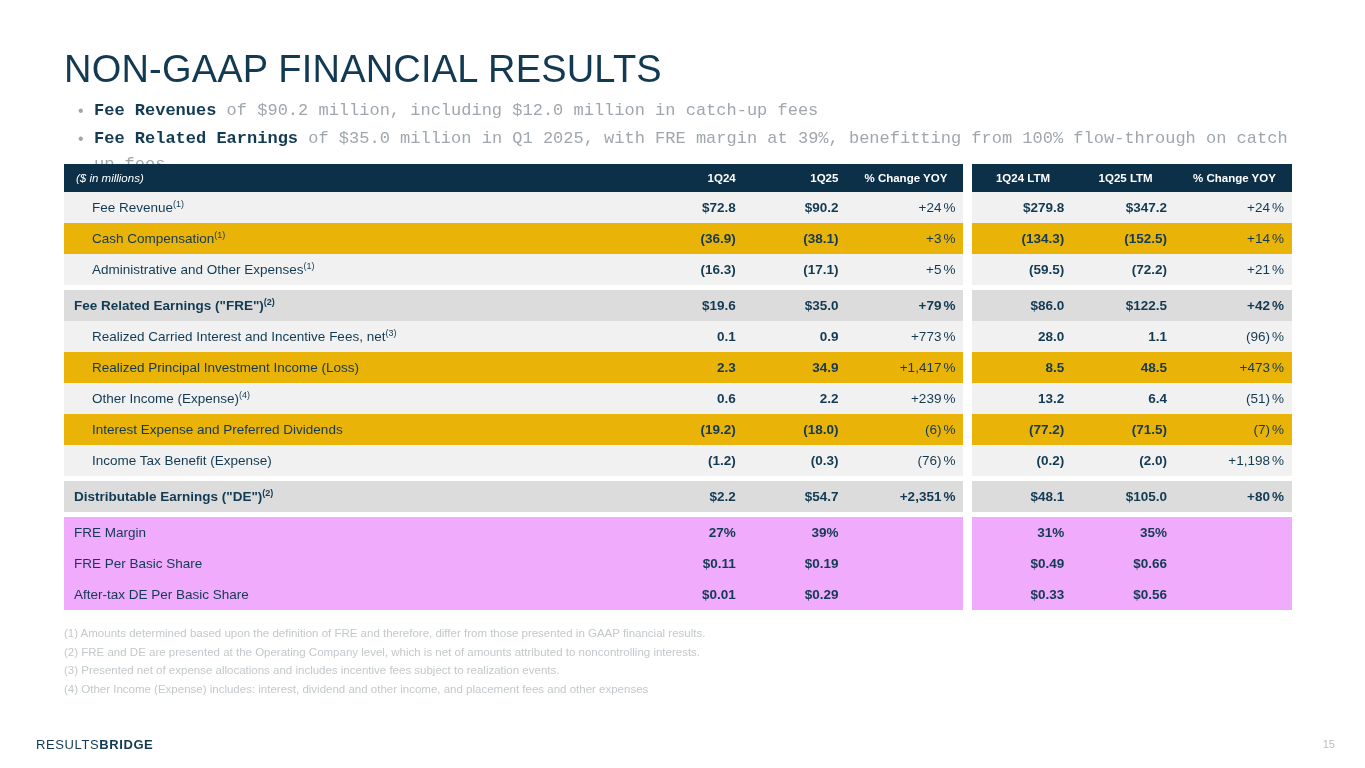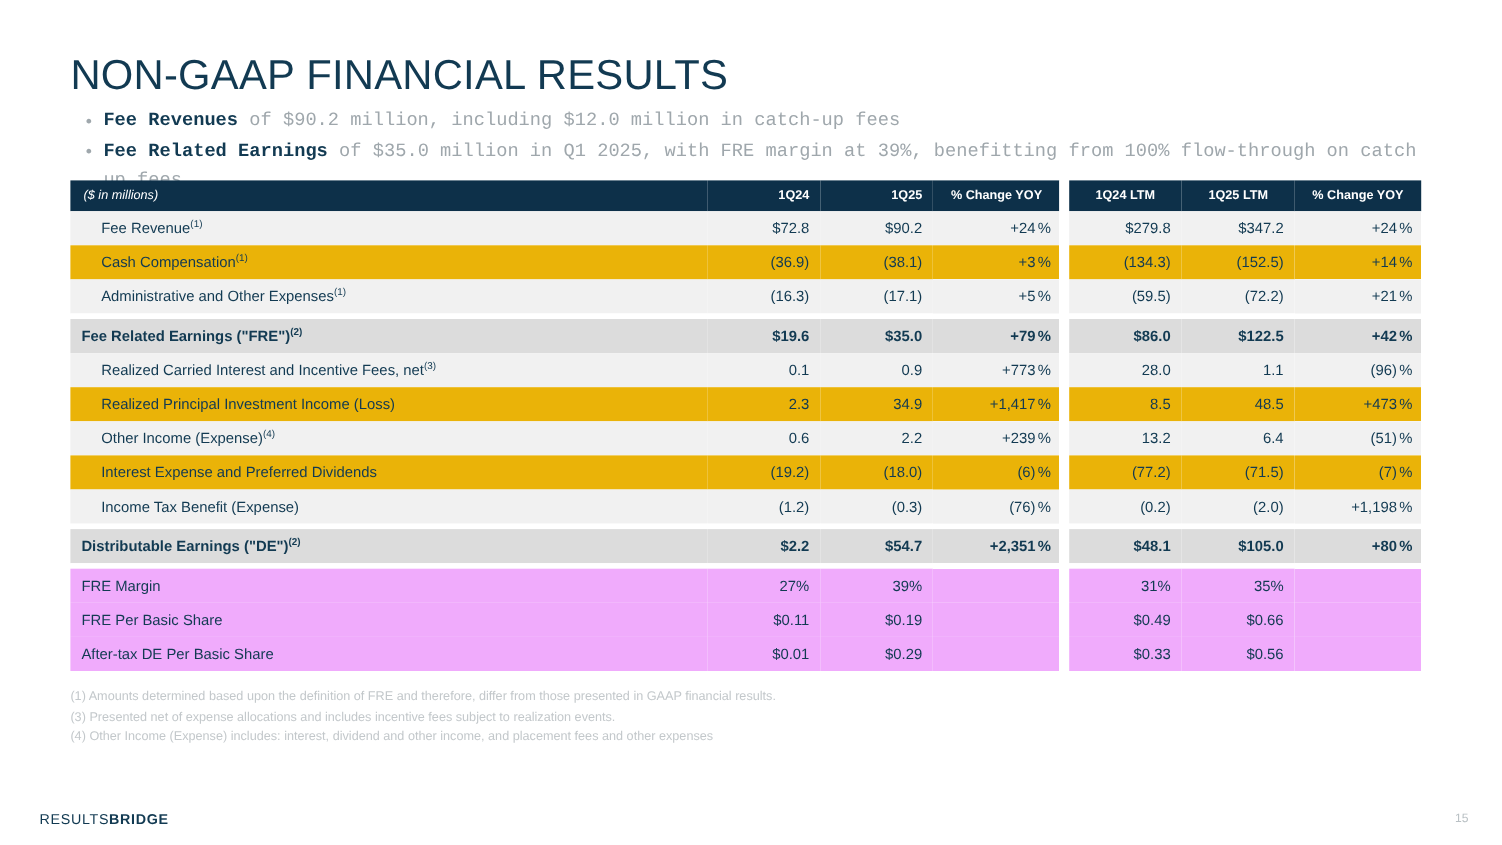--- a/index.html
+++ b/index.html
@@ -112,20 +112,21 @@
     padding: 8px 10px;
     height: 14px;
     vertical-align: middle;
   }
   tbody td.label {
     text-align: left;
     padding-left: 28px;
   }
   tbody td.num {
     text-align: right;
+    font-weight: bold;
   }
   tbody td.pct {
     text-align: right;
     padding-right: 22px;
     position: relative;
   }
   tbody td.pct .pctsym {
     position: absolute;
     right: 8px;
   }
@@ -358,20 +359,21 @@
             <td class="num">$0.33</td>
             <td class="num">$0.56</td>
             <td class="pct"></td>
           </tr>
         </tbody>
     </table>
   </div>
 
   <div class="footnotes">
     <div>(1) Amounts determined based upon the definition of FRE and therefore, differ from those presented in GAAP financial results.</div>
+    <div>(2) FRE and DE are presented at the Operating Company level, which is net of amounts attributed to noncontrolling interests.</div>
     <div>(3) Presented net of expense allocations and includes incentive fees subject to realization events.</div>
     <div>(4) Other Income (Expense) includes: interest, dividend and other income, and placement fees and other expenses</div>
   </div>
 
   <div class="logo">
     <span class="light">RESULTS</span><span class="bold">BRIDGE</span>
   </div>
 
   <div class="page-num">15</div>
 

